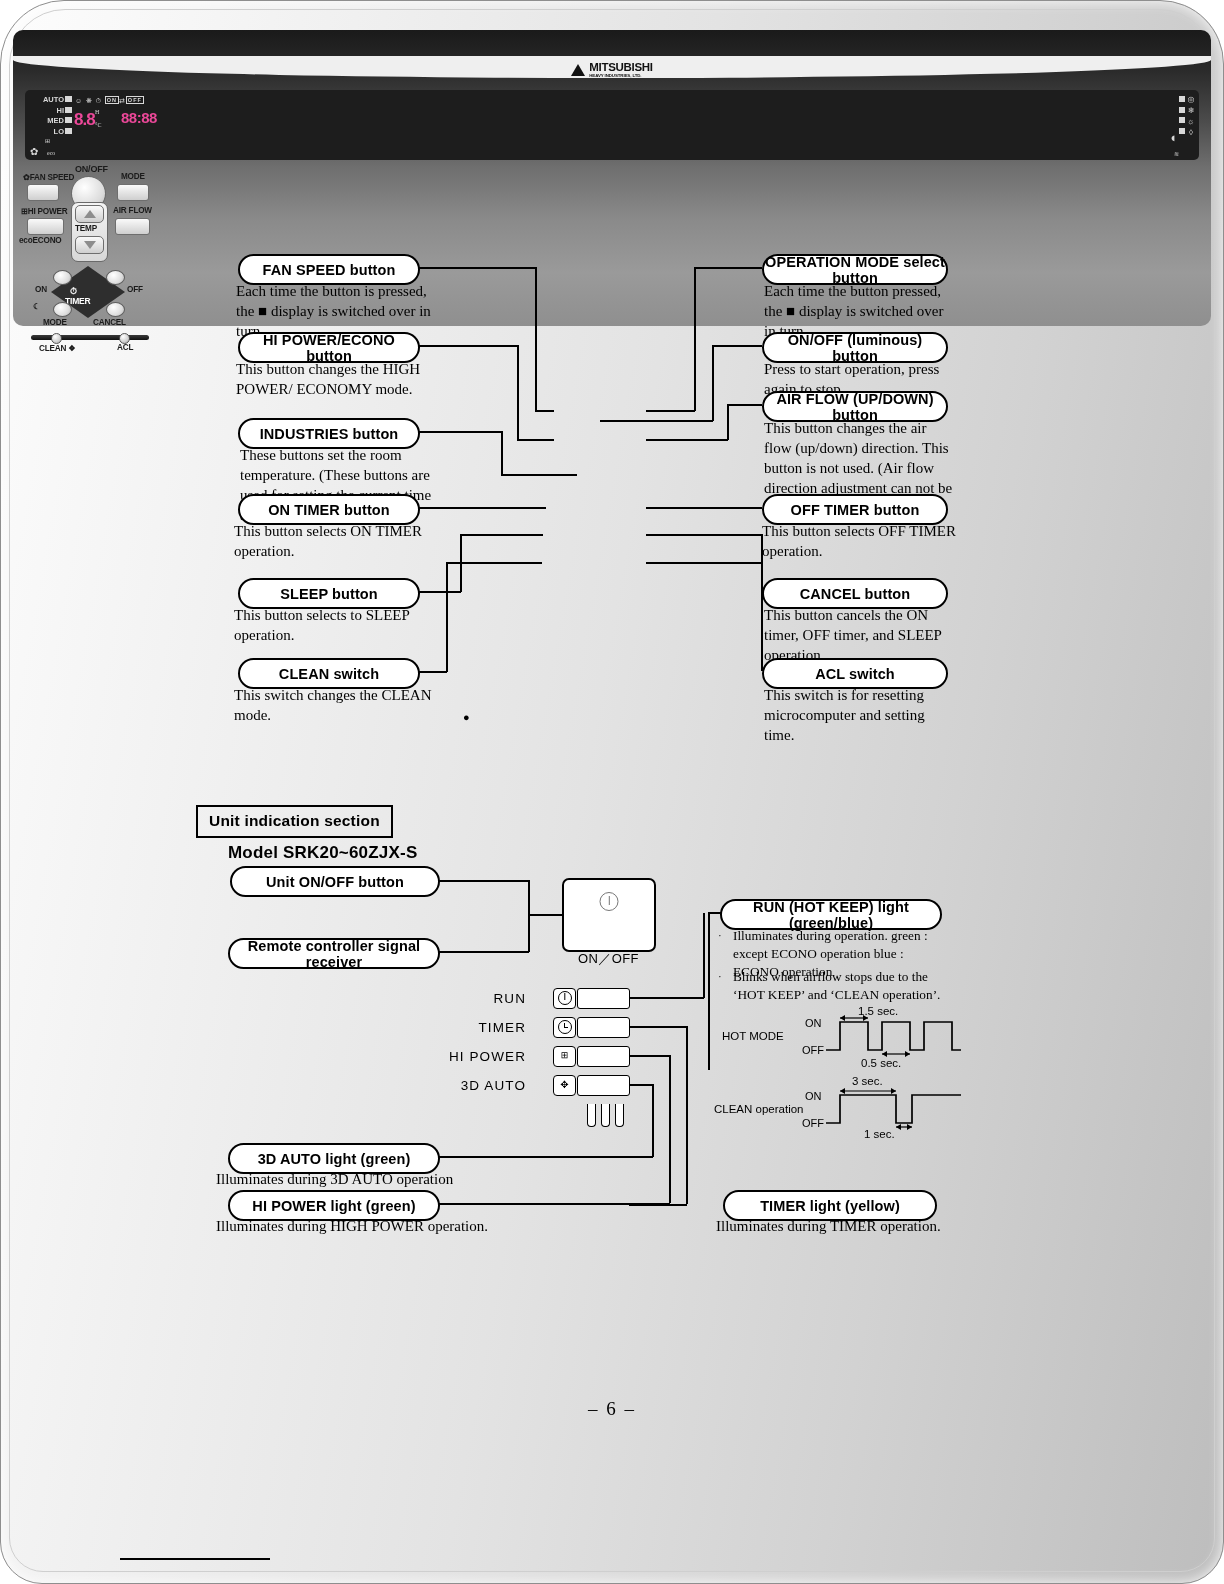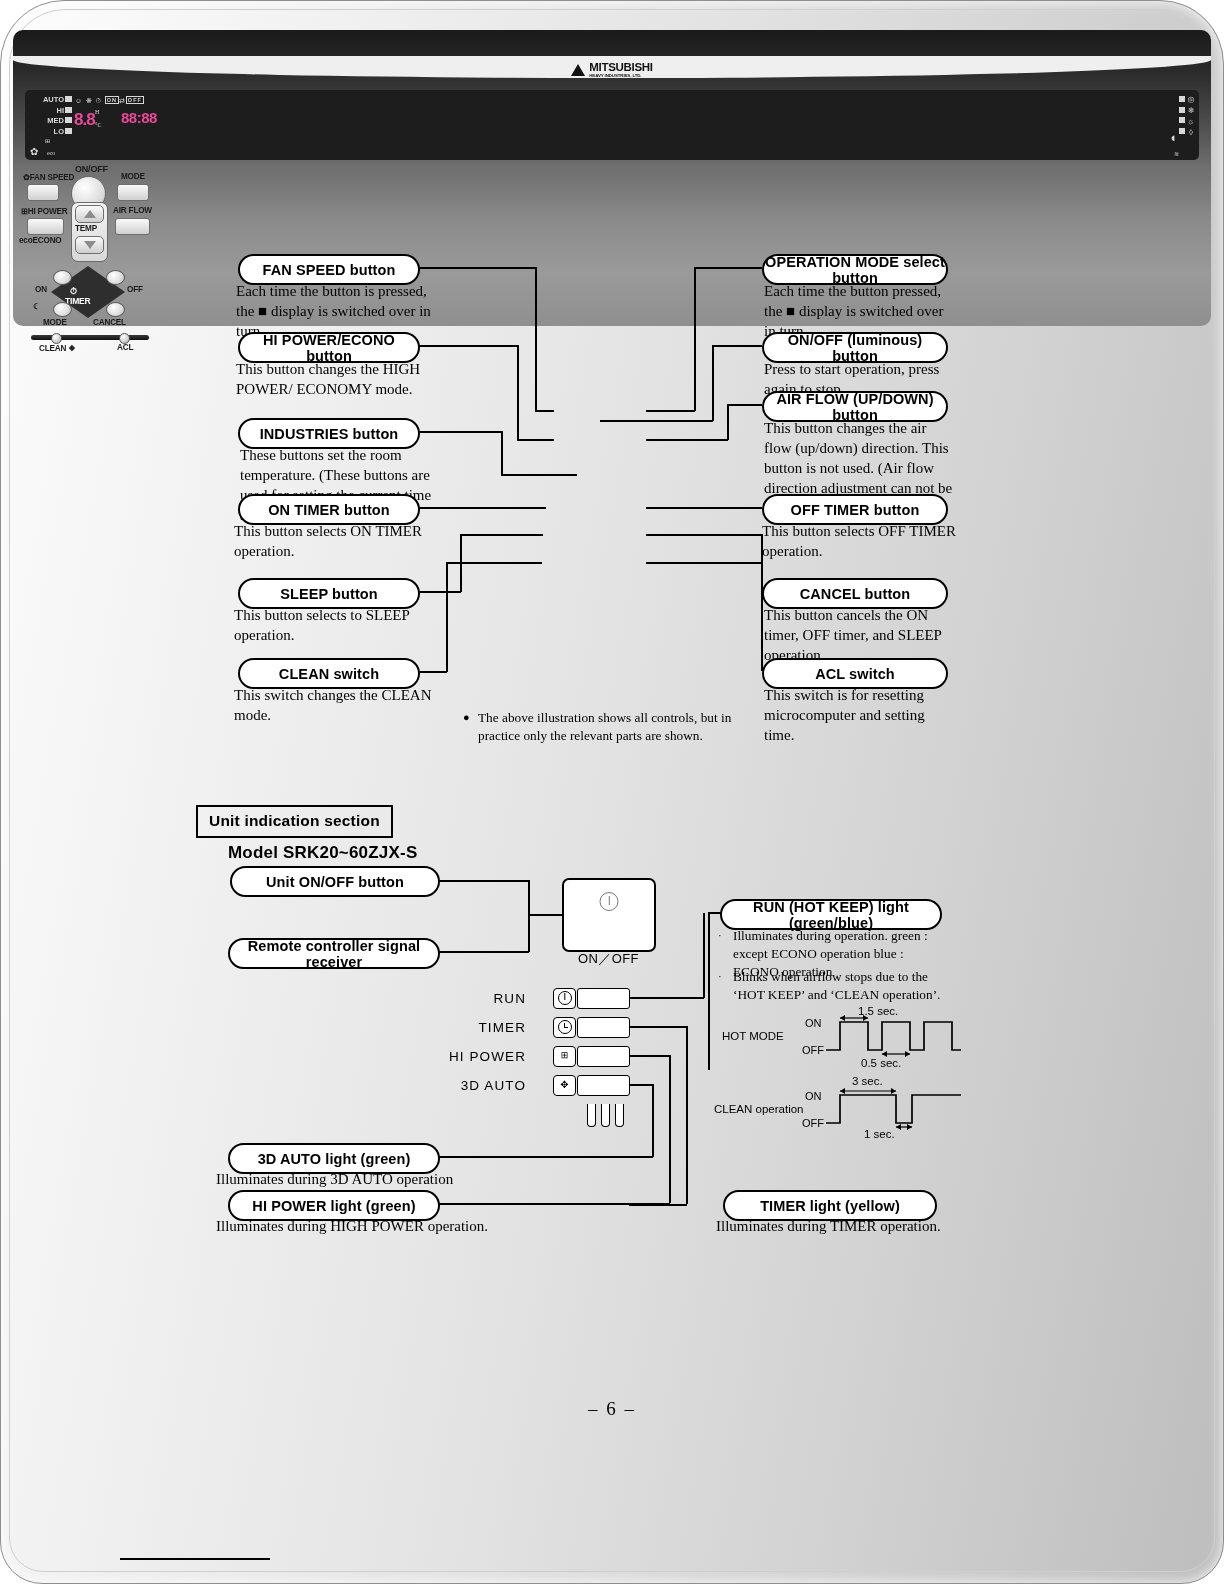--- a/index.html
+++ b/index.html
@@ -337,21 +337,20 @@
   <div class="abs desc" style="left:762px;top:522px;width:196px;">This button selects OFF TIMER operation.</div>
 
   <div class="abs pill" style="left:762px;top:578px;width:182px;">CANCEL button</div>
   <div class="abs desc" style="left:764px;top:606px;width:190px;">This button cancels the ON timer, OFF timer, and SLEEP operation.</div>
 
   <div class="abs pill" style="left:762px;top:658px;width:182px;">ACL switch</div>
   <div class="abs desc" style="left:764px;top:686px;width:192px;">This switch is for resetting microcomputer and setting time.</div>
 
   <div class="note" style="left:478px;top:709px;width:264px;">
     <span class="bull">●</span>
-    <span>The above illustration shows all controls, but in practice only the relevant parts are shown.</span>
   </div>
 
   <div class="abs boxtitle">Unit indication section</div>
   <div class="abs model">Model  SRK20~60ZJX-S</div>
 
   <div class="ln lh" style="left:436px;top:880px;width:93px;"></div>
   <div class="ln lv" style="left:528px;top:880px;height:72px;"></div>
   <div class="ln lh" style="left:436px;top:951px;width:93px;"></div>
   <div class="ln lh" style="left:528px;top:914px;width:35px;"></div>
 

